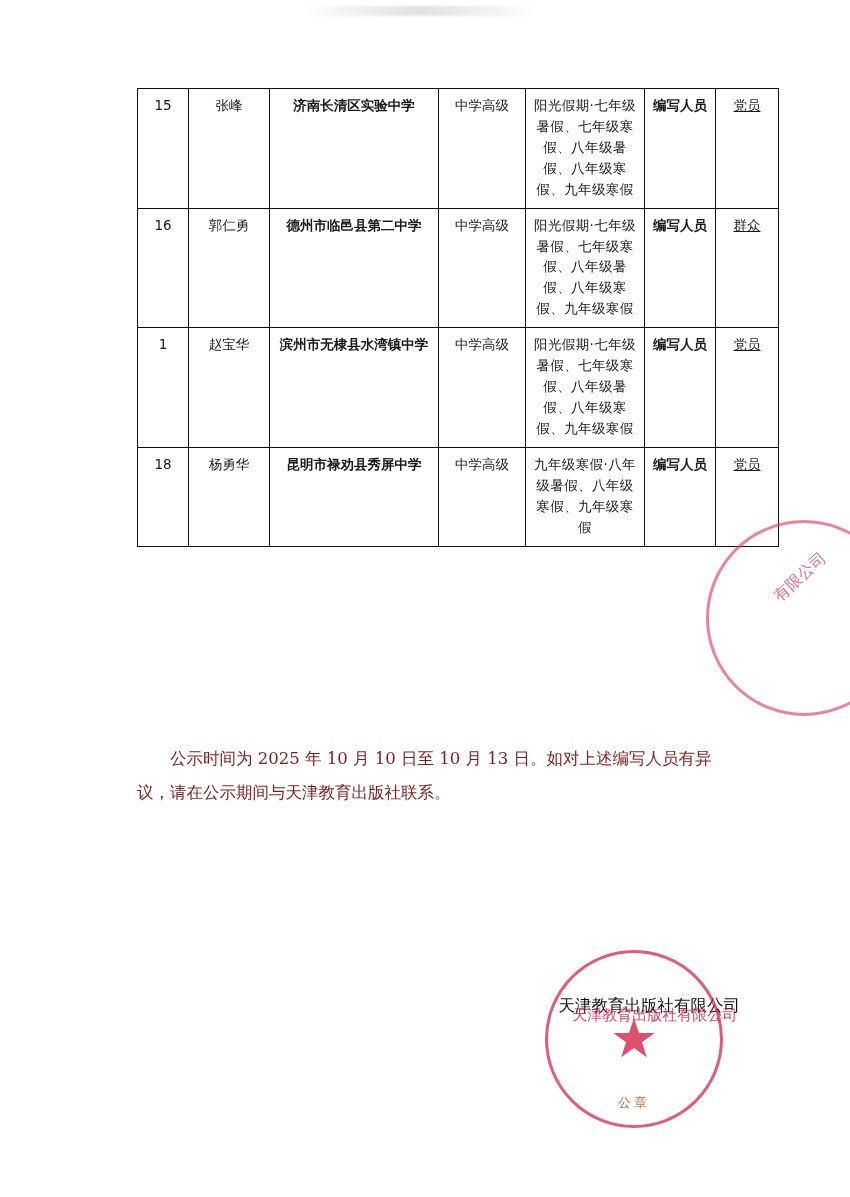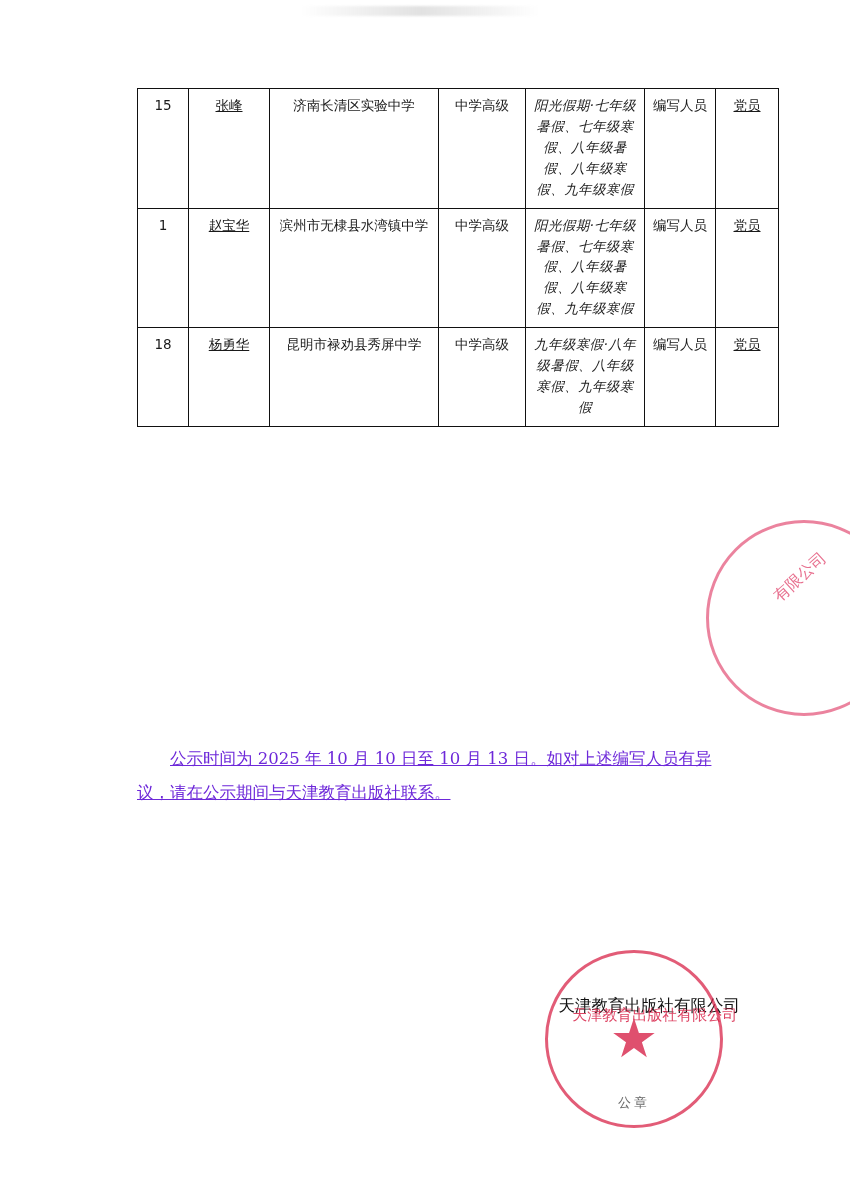--- a/index.html
+++ b/index.html
@@ -44,47 +44,46 @@
   }
   table.doc-table td {
     border: 1px solid #111;
     vertical-align: top;
     padding: 6px 4px 8px 4px;
     font-size: 13.5px;
     line-height: 1.55;
     text-align: center;
   }
   .c-no     { width: 42px; }
-  .c-name   { width: 72px; text-decoration: underline; }
-  .c-school { width: 160px; }
+  .c-name   { width: 72px; }
+  .c-school { width: 160px; font-weight: bold; }
   .c-title  { width: 78px; }
   .c-books  { width: 110px; }
   .c-role   { width: 62px; }
   .c-party  { width: 54px; text-decoration: underline; }
   .books-cell {
     text-align: left;
     padding-left: 6px;
     letter-spacing: 0.4px;
-    font-style: italic;
   }
   .role-cell {
     text-align: left;
     padding-left: 8px;
+    font-weight: bold;
   }
 
   
   .body-text {
     position: absolute;
     left: 137px;
     width: 580px;
     font-size: 16.5px;
     line-height: 2.05;
-    color: #6d28d9;
-    font-family: "DejaVu Serif", "Liberation Serif", serif;
-    text-decoration: underline;
+    color: #7f1d1d;
+    font-family: "DejaVu Serif", "Liberation Serif", serif;
   }
   #notice-para { top: 742px; text-indent: 2em; }
   #contact-para { top: 832px; text-indent: 2em; }
 
   .sign-block {
     position: absolute;
     right: 110px;
     top: 988px;
     text-align: left;
     font-size: 16.5px;
@@ -132,21 +131,21 @@
     left: 50%;
     top: 50%;
     transform-origin: 0 0;
     white-space: nowrap;
   }
   .seal-bottom-text {
     position: absolute;
     left: 50%;
     bottom: 16px;
     transform: translateX(-50%);
-    color: #404040;
+    color: #c2410c;
     opacity: 0.8;
     font-size: 13px;
     letter-spacing: 3px;
     font-family: "DejaVu Serif", "Liberation Serif", serif;
   }
 
   .seal-edge {
     position: absolute;
     right: -52px;
     top: 520px;
@@ -183,20 +182,29 @@
       <tr>
         <td class="c-no">15</td>
         <td class="c-name">张峰</td>
         <td class="c-school">济南长清区实验中学</td>
         <td class="c-title">中学高级</td>
         <td class="c-books books-cell">阳光假期·七年级暑假、七年级寒假、八年级暑假、八年级寒假、九年级寒假</td>
         <td class="c-role role-cell">编写人员</td>
         <td class="c-party">党员</td>
       </tr>
 
+      <tr>
+        <td class="c-no">16</td>
+        <td class="c-name">郭仁勇</td>
+        <td class="c-school">德州市临邑县第二中学</td>
+        <td class="c-title">中学高级</td>
+        <td class="c-books books-cell">阳光假期·七年级暑假、七年级寒假、八年级暑假、八年级寒假、九年级寒假</td>
+        <td class="c-role role-cell">编写人员</td>
+        <td class="c-party">群众</td>
+      </tr>
 
       <tr>
         <td class="c-no">1</td>
         <td class="c-name">赵宝华</td>
         <td class="c-school">滨州市无棣县水湾镇中学</td>
         <td class="c-title">中学高级</td>
         <td class="c-books books-cell">阳光假期·七年级暑假、七年级寒假、八年级暑假、八年级寒假、九年级寒假</td>
         <td class="c-role role-cell">编写人员</td>
         <td class="c-party">党员</td>
       </tr>

